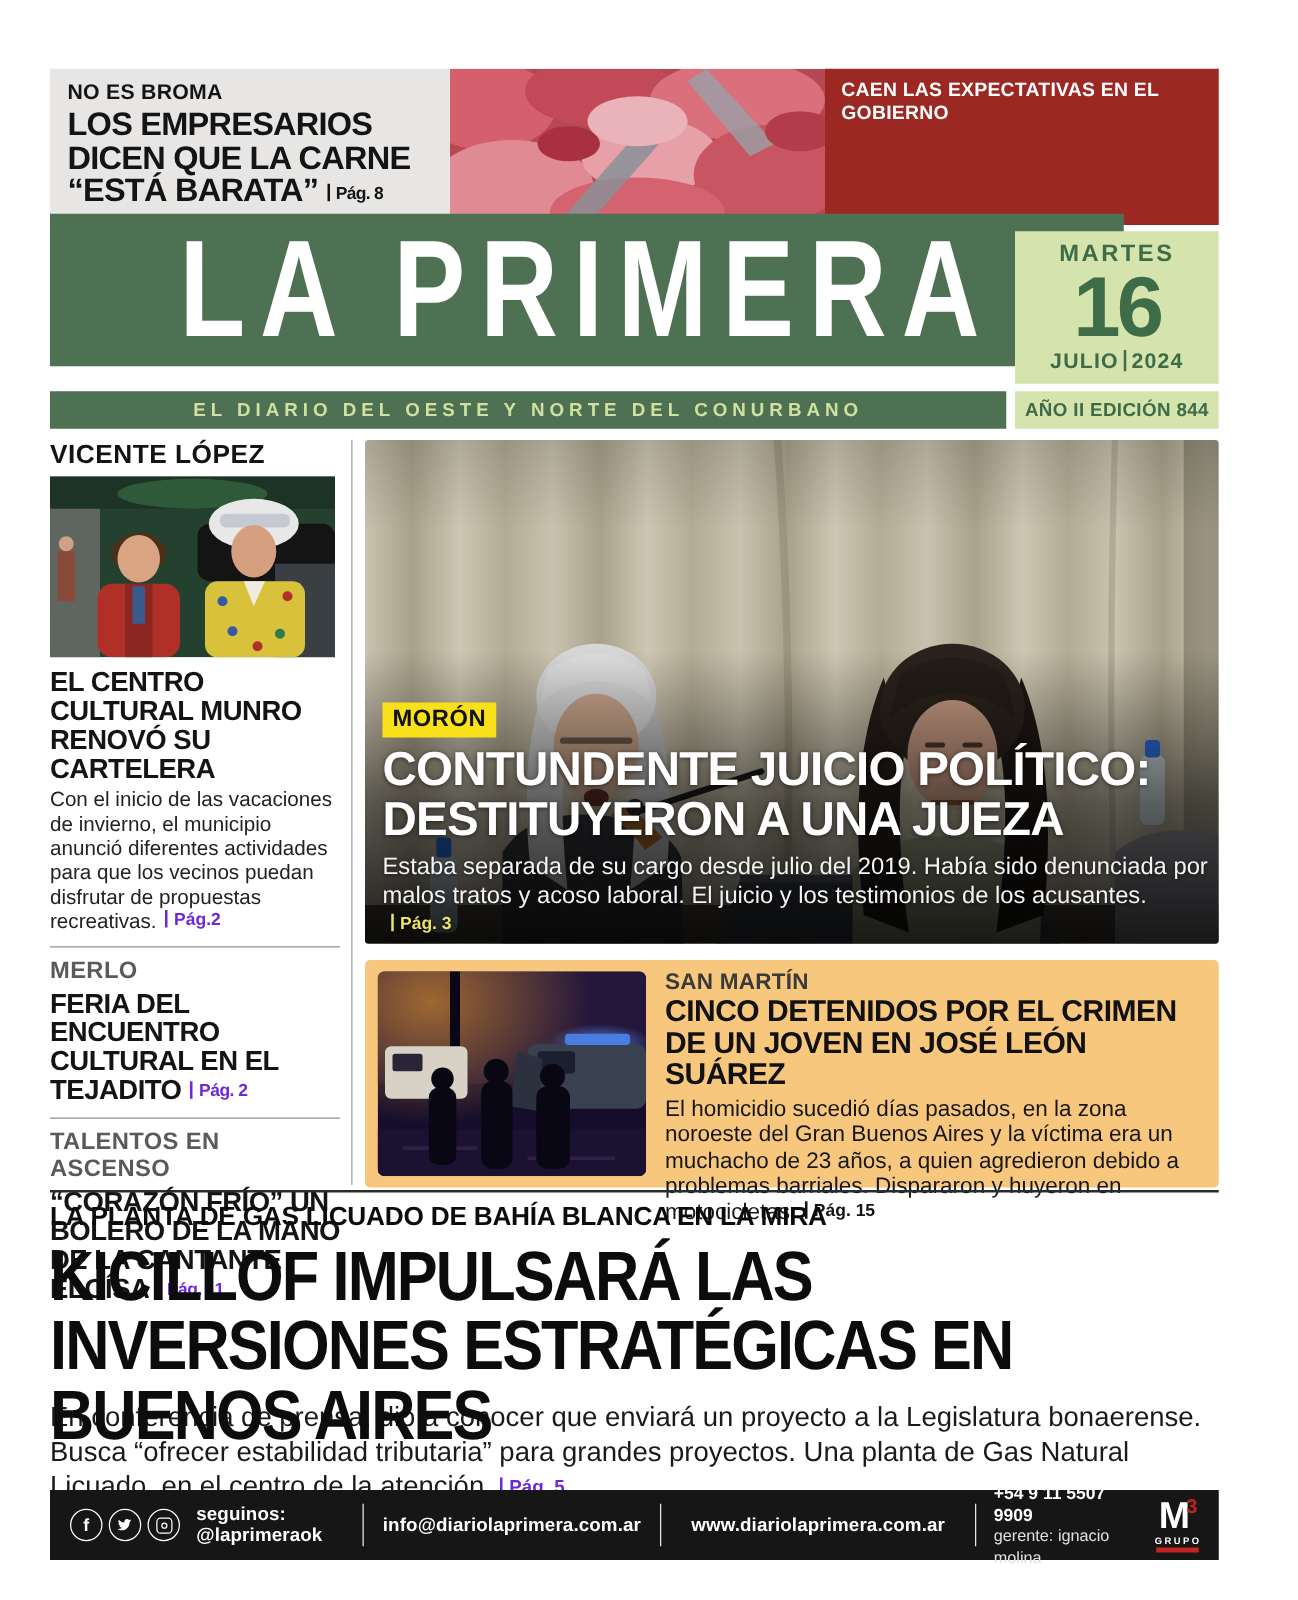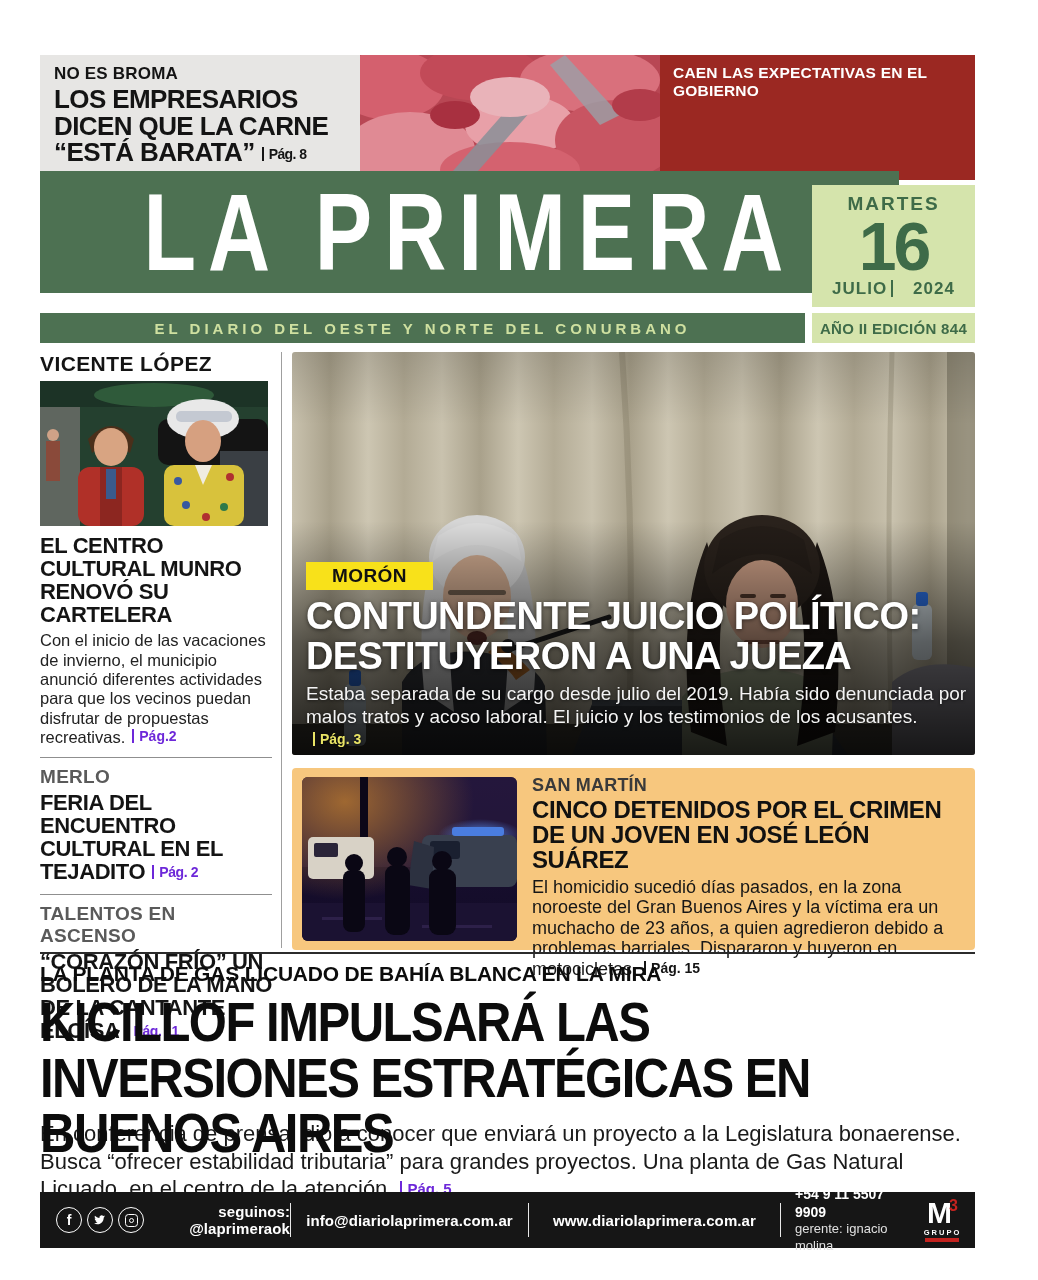--- a/index.html
+++ b/index.html
@@ -26,21 +26,21 @@
   
   .masthead{position:absolute;left:40px;top:171px;width:859px;height:122px;background:#4d7152;
             display:flex;align-items:center;justify-content:center;}
   .masthead-title{color:#fff;font-size:86px;font-weight:bold;letter-spacing:12px;
                   transform:scaleY(1.28);white-space:nowrap;}
   .datebox{position:absolute;left:812px;top:185px;width:163px;height:122px;background:#d5e4ac;
            color:#3e6b48;text-align:center;box-sizing:border-box;padding-top:8px;}
   .d-day{font-size:19px;font-weight:bold;letter-spacing:2px;}
   .d-num{font-size:68px;font-weight:bold;line-height:.92;letter-spacing:-3px;}
   .d-my{font-size:17px;font-weight:bold;letter-spacing:1px;margin-top:1px;}
-  .d-year{border-left:2px solid #3e6b48;padding-left:20px;margin-left:4px;display:inline-block;line-height:1;}
+  .d-year{border-left:2px solid #3e6b48;padding-left:4px;margin-left:4px;display:inline-block;line-height:1;}
   .tagline{position:absolute;left:40px;top:313px;width:765px;height:30px;background:#4d7152;
            color:#cfe0a0;display:flex;align-items:center;justify-content:center;
            font-size:15px;font-weight:bold;letter-spacing:4px;}
   .editionbox{position:absolute;left:812px;top:313px;width:163px;height:30px;background:#d5e4ac;
               color:#3e6b48;display:flex;align-items:center;justify-content:center;
               font-size:15px;font-weight:bold;letter-spacing:.3px;}
 
   
   .leftcol{position:absolute;left:40px;top:352px;width:232px;color:#141414;}
   .region-header{font-size:21px;font-weight:bold;letter-spacing:.4px;margin-bottom:5px;}
@@ -51,21 +51,21 @@
   .sec-header{font-size:19px;font-weight:bold;color:#5a5a5a;letter-spacing:.3px;margin-bottom:3px;}
   .vdiv{position:absolute;left:281px;top:352px;width:1px;height:596px;background:#9f9f9f;}
 
   
   .mainstory{position:absolute;left:292px;top:352px;width:683px;height:403px;overflow:hidden;border-radius:3px;
     background:repeating-linear-gradient(90deg,#c9c2ae 0px,#a9a18b 38px,#cdc6b2 76px,#b3ab95 112px,#c9c2ae 150px);}
   .ms-figures{position:absolute;inset:0;}
   .ms-shade{position:absolute;inset:0;background:linear-gradient(180deg,rgba(0,0,0,.14) 0%,rgba(0,0,0,0) 18%,
             rgba(0,0,0,0) 42%,rgba(0,0,0,.55) 72%,rgba(0,0,0,.84) 100%);}
   .tag{position:absolute;left:14px;top:210px;background:#f8e11a;color:#111;font-size:19px;
-       font-weight:bold;padding:3px 26px;letter-spacing:.4px;}
+       font-weight:bold;padding:3px 8px;letter-spacing:.4px;}
   .ms-headline{position:absolute;left:14px;top:245px;width:660px;color:#fff;font-size:38px;font-weight:bold;
                line-height:1.04;letter-spacing:-.6px;text-shadow:0 1px 4px rgba(0,0,0,.55);}
   .ms-deck{position:absolute;left:14px;top:331px;width:662px;color:#f4f4f4;font-size:19px;line-height:1.2;
            text-shadow:0 1px 3px rgba(0,0,0,.6);}
 
   
   .crimebox{position:absolute;left:292px;top:768px;width:683px;height:182px;background:#f7c77e;border-radius:4px;}
   .crime-photo{position:absolute;left:10px;top:9px;width:215px;height:164px;border-radius:6px;overflow:hidden;}
   .crime-text{position:absolute;left:240px;top:7px;width:434px;color:#111;}
   .crime-kicker{font-size:18px;font-weight:bold;color:#3a3a3a;letter-spacing:.2px;}
@@ -89,21 +89,21 @@
   .fsec-social{width:250px;justify-content:flex-start;padding-left:16px;border-left:none!important;}
   .fsec-email{width:238px;}
   .fsec-web{width:252px;}
   .fsec-contact{width:130px;flex-direction:column;align-items:flex-start;justify-content:center;padding-left:14px;}
   .fsec-logo{width:65px;border-left:none!important;}
   .ficon{width:24px;height:24px;border:1.6px solid #fff;border-radius:50%;display:flex;align-items:center;
          justify-content:center;margin-right:5px;flex:none;}
   .ficon span{font-size:14px;font-weight:bold;line-height:1;}
   .ig-glyph{width:11px;height:11px;border:1.6px solid #fff;border-radius:3.5px;position:relative;}
   .ig-glyph::after{content:"";position:absolute;left:3px;top:3px;width:3.5px;height:3.5px;border:1.3px solid #fff;border-radius:50%;}
-  .ftext{font-size:15px;font-weight:bold;letter-spacing:.1px;text-align:right;}
+  .ftext{font-size:15px;font-weight:bold;letter-spacing:.1px;}
   .fsocial-label{margin-left:8px;}
   .fphone{font-size:14px;font-weight:bold;line-height:1.25;}
   .fmanager{font-size:13px;color:#e0e0e0;line-height:1.25;}
   .m3{position:relative;text-align:center;line-height:1;}
   .m3-m{font-size:30px;font-weight:bold;color:#fff;letter-spacing:-1px;}
   .m3-3{font-size:16px;font-weight:bold;color:#c4231f;vertical-align:12px;margin-left:-2px;}
   .m3-grupo{font-size:7.5px;font-weight:bold;color:#fff;letter-spacing:2px;margin-top:1px;}
   .m3-red{width:34px;height:4px;background:#c4231f;margin:1px auto 0 auto;}
 </style>
 </head>

